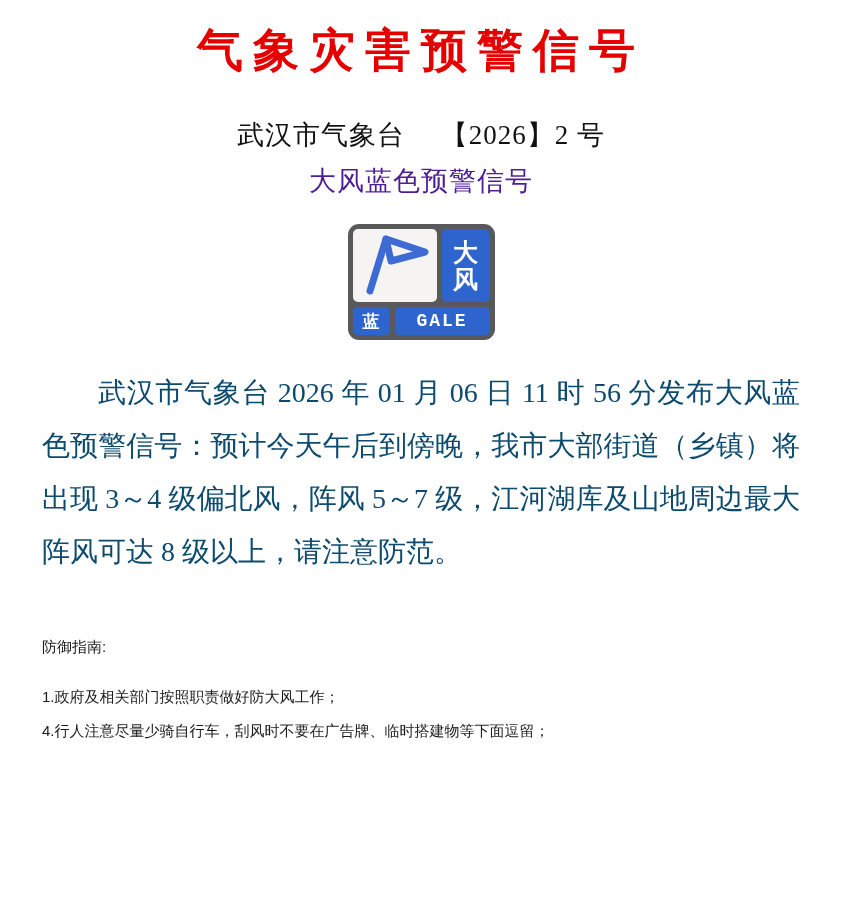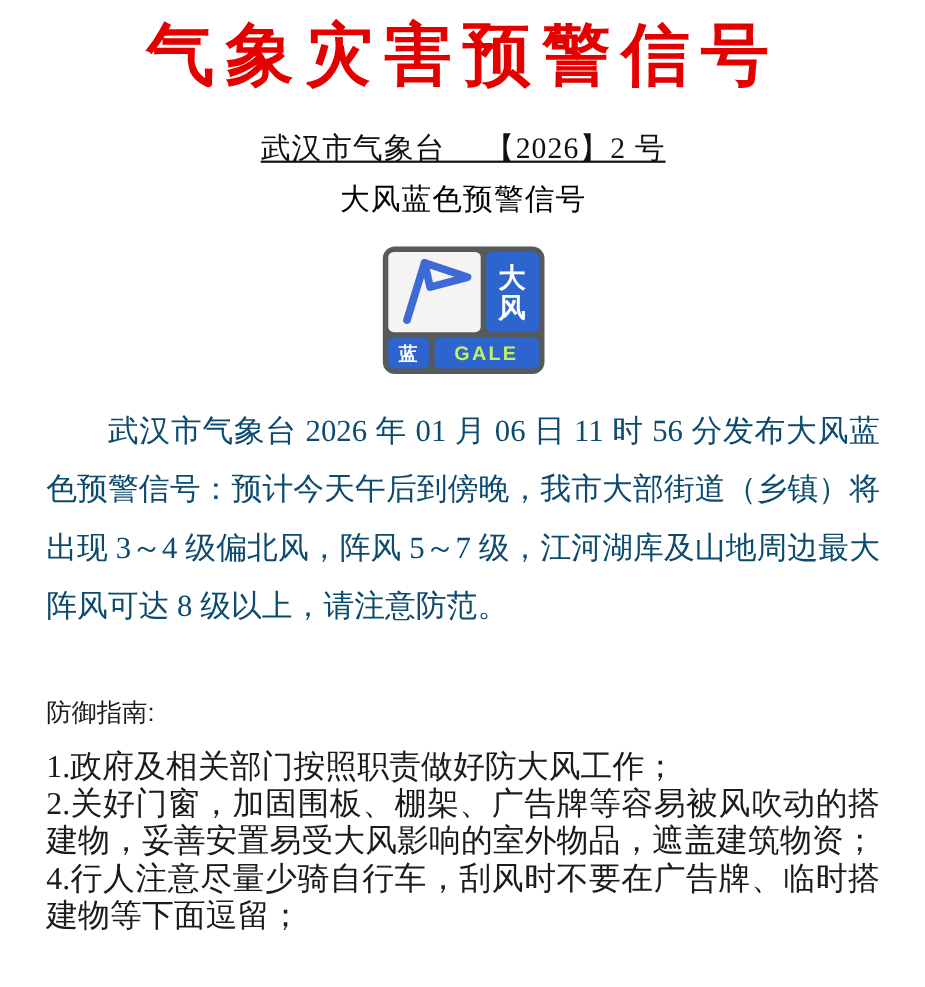--- a/index.html
+++ b/index.html
@@ -4,30 +4,30 @@
 <style>
   html,body{margin:0;padding:0;background:#ffffff;}
   .page{
     width:841px;height:897px;background:#ffffff;overflow:hidden;
     box-sizing:border-box;padding:6px 41px 0 42px;position:relative;
     font-family:"Liberation Serif","DejaVu Serif",serif;color:#000;
   }
   .title{
     margin:0;padding-top:4px;text-align:center;
     font-family:"DejaVu Serif","Liberation Serif",serif;
-    font-weight:700;font-size:62px;line-height:80px;letter-spacing:10px;
+    font-weight:700;font-size:46px;line-height:80px;letter-spacing:10px;
     color:#E50000;white-space:nowrap;
   }
   .issuer{
     margin-top:30px;text-align:center;font-size:27px;line-height:30px;
-    letter-spacing:1px;color:#111;text-decoration:underline;
+    letter-spacing:1px;color:#111;
   }
   .signal{
     margin-top:16px;text-align:center;font-size:27px;line-height:30px;
-    letter-spacing:1px;color:#000000;
+    letter-spacing:1px;color:#4c1d95;
   }
   
   .sign{
     width:147px;height:116px;margin:28px auto 0;background:#58595B;
     border-radius:11px;box-sizing:border-box;padding:5px;
     display:flex;flex-direction:column;gap:5px;
   }
   .sign-top{flex:1;display:flex;gap:5px;min-height:0;}
   .sign-bottom{height:28px;display:flex;gap:5px;}
   .tile{border-radius:5px;display:flex;align-items:center;justify-content:center;}
@@ -36,38 +36,38 @@
     width:49px;background:#2E64CE;color:#fff;flex-direction:column;
     font-family:"DejaVu Sans","Liberation Sans",sans-serif;
     font-weight:700;font-size:25px;line-height:27px;
   }
   .tile-level{
     width:37px;background:#2E64CE;color:#fff;
     font-family:"DejaVu Sans","Liberation Sans",sans-serif;
     font-weight:700;font-size:17px;
   }
   .tile-gale{
-    flex:1;background:#2E64CE;color:#bef264;
-    font-family:Liberation Sans, sans-serif;
+    flex:1;background:#2E64CE;color:#ffffff;
+    font-family:Liberation Mono, monospace;
     font-weight:700;font-size:18px;letter-spacing:2px;
   }
   .body-par{
     margin:26px 0 0;font-size:28px;line-height:53px;
     text-align:justify;text-indent:2em;color:#0c4a6e;
     font-family:"Liberation Serif","DejaVu Serif",serif;
   }
   .guide{
     font-family:"Liberation Sans","DejaVu Sans",sans-serif;color:#1b1b1b;
   }
   .guide-heading{
-    margin-top:52px;font-size:23px;line-height:34px;
+    margin-top:52px;font-size:15px;line-height:34px;
   }
   .guide-items{margin-top:16px;}
   .guide-item{
-    font-size:29px;line-height:34px;text-align:justify;font-family:Liberation Serif, serif;
+    font-size:15px;line-height:34px;text-align:justify;
   }
 </style>
 </head>
 <body>
 
 <div class="page">
 
   <h1 class="title">气象灾害预警信号</h1>
 
   <div class="issuer">武汉市气象台　 【2026】2 号</div>
@@ -92,19 +92,18 @@
       <div class="tile tile-gale">GALE</div>
     </div>
   </div>
 
   <p class="body-par">武汉市气象台 2026 年 01 月 06 日 11 时 56 分发布大风蓝色预警信号：预计今天午后到傍晚，我市大部街道（乡镇）将出现 3～4 级偏北风，阵风 5～7 级，江河湖库及山地周边最大阵风可达 8 级以上，请注意防范。</p>
 
   <div class="guide">
     <div class="guide-heading">防御指南:</div>
     <div class="guide-items">
       <div class="guide-item">1.政府及相关部门按照职责做好防大风工作；</div>
-      <div class="guide-item">2.关好门窗，加固围板、棚架、广告牌等容易被风吹动的搭建物，妥善安置易受大风影响的室外物品，遮盖建筑物资；</div>
       <div class="guide-item">4.行人注意尽量少骑自行车，刮风时不要在广告牌、临时搭建物等下面逗留；</div>
 
     </div>
   </div>
 
 </div>
 
 </body></html>

